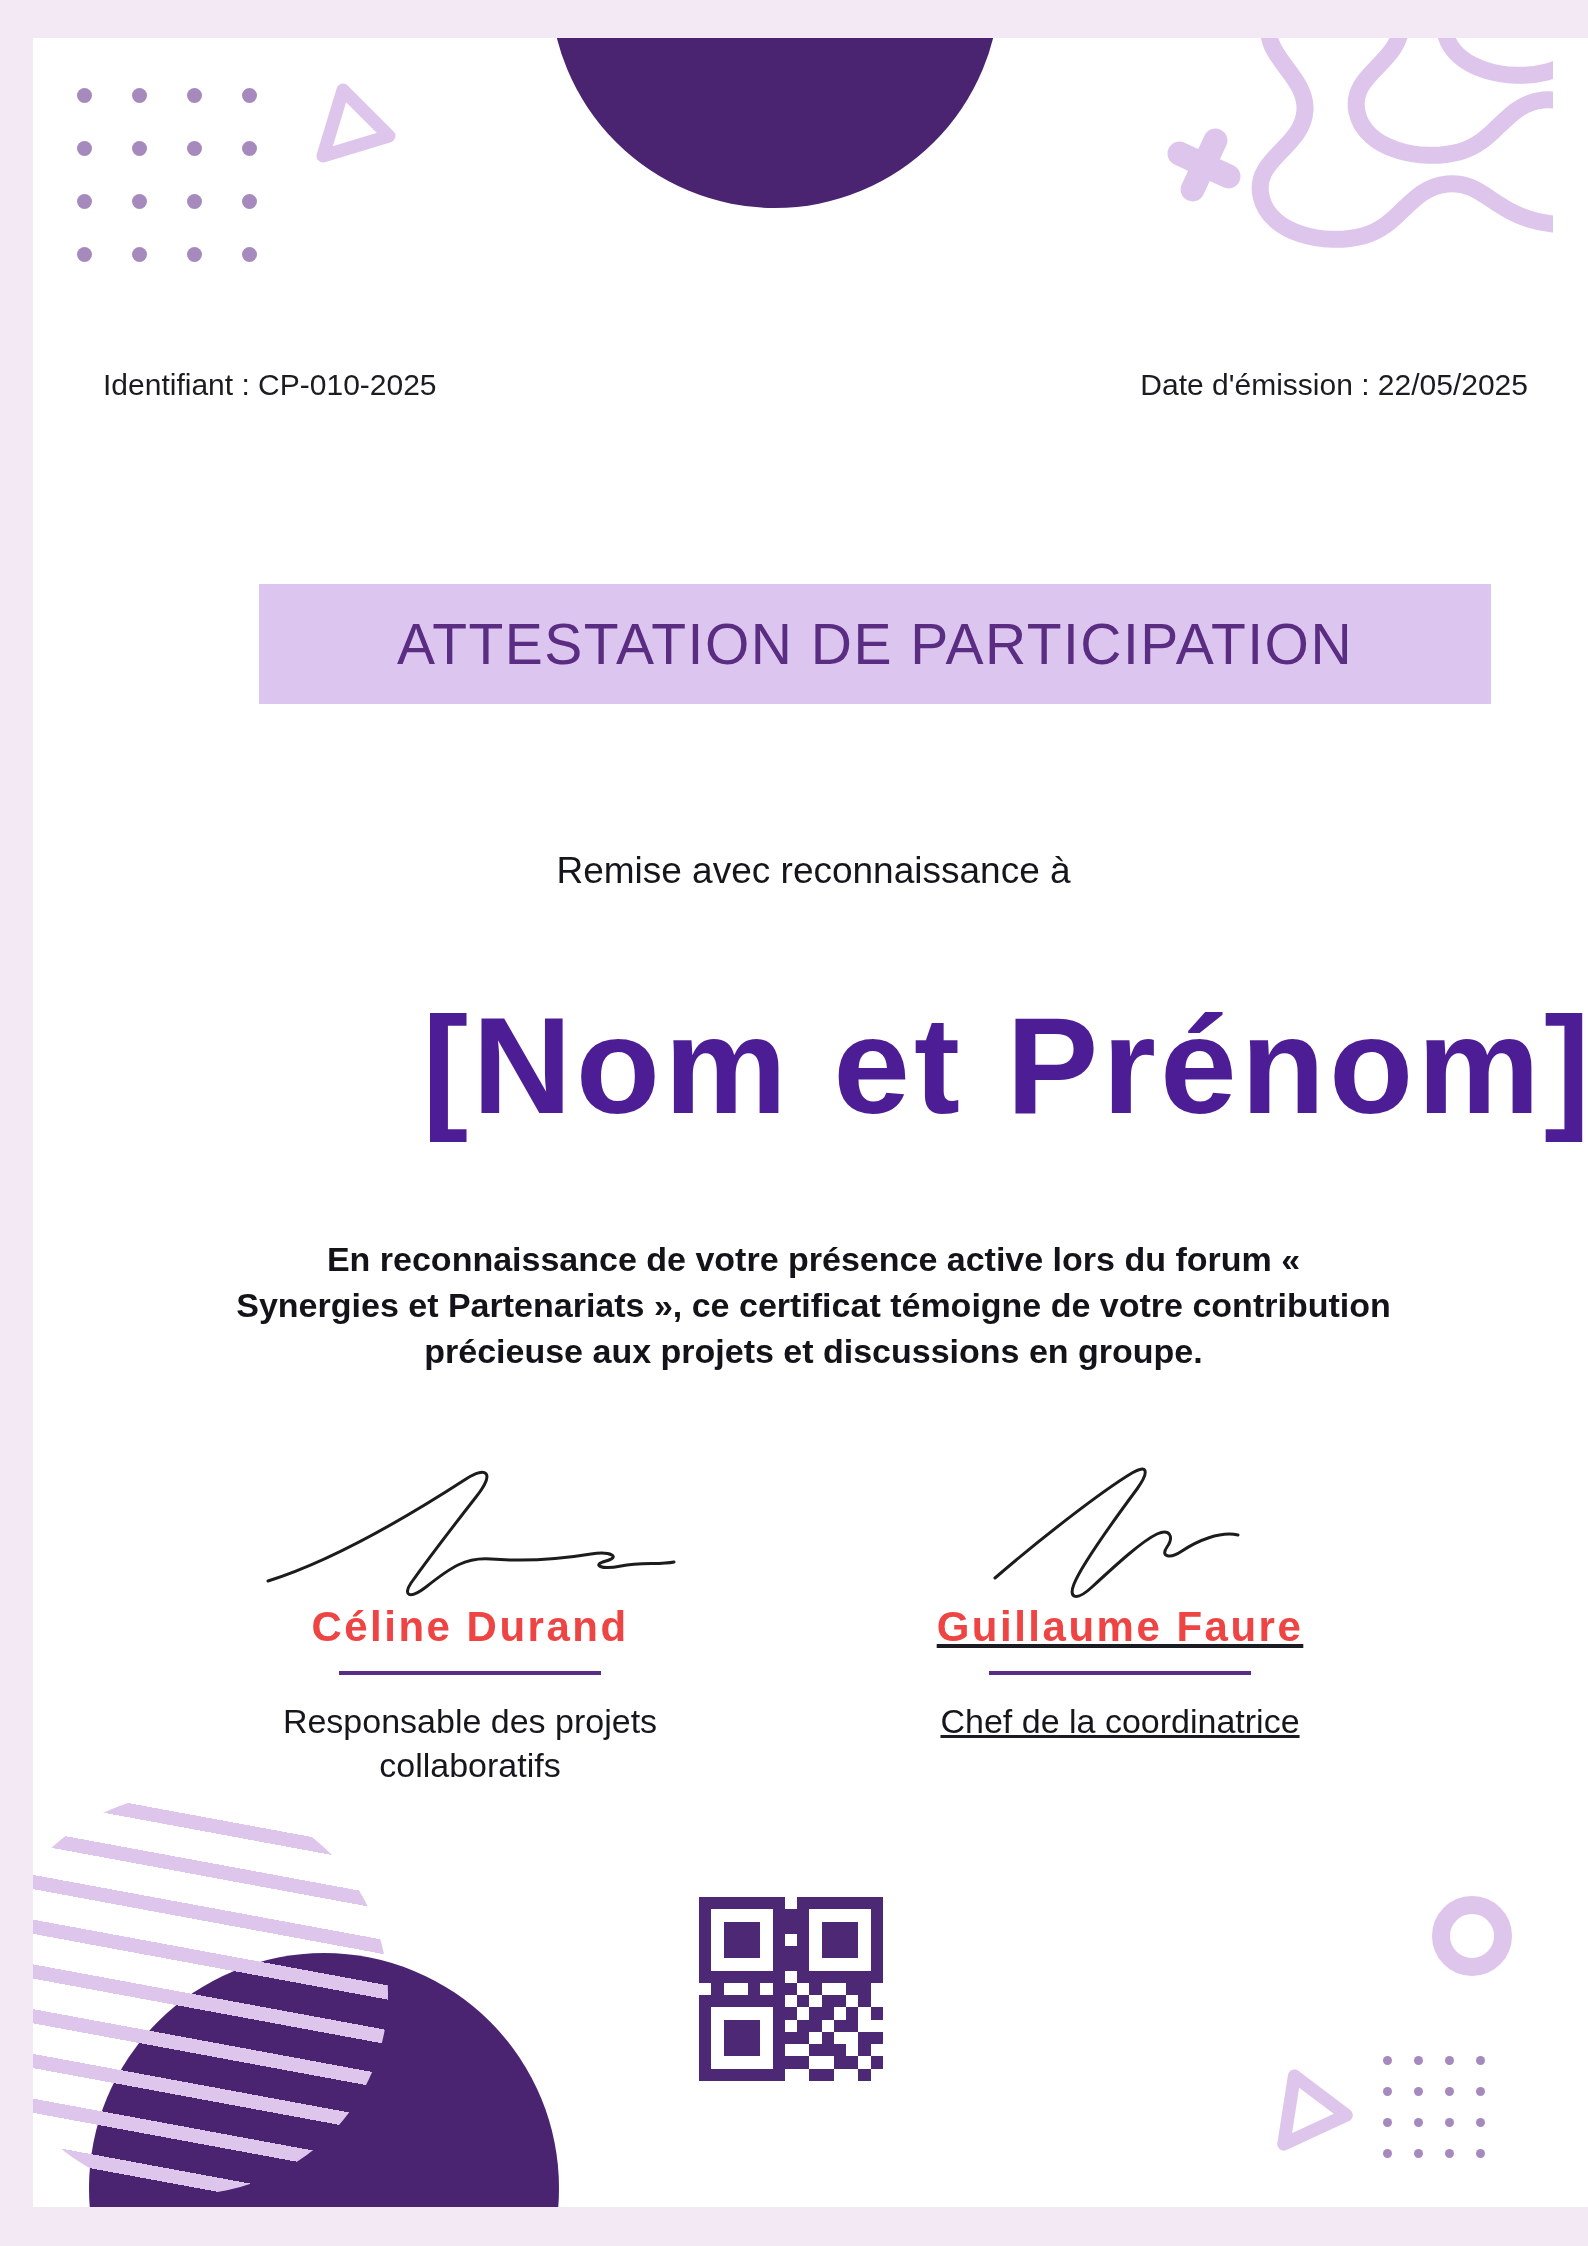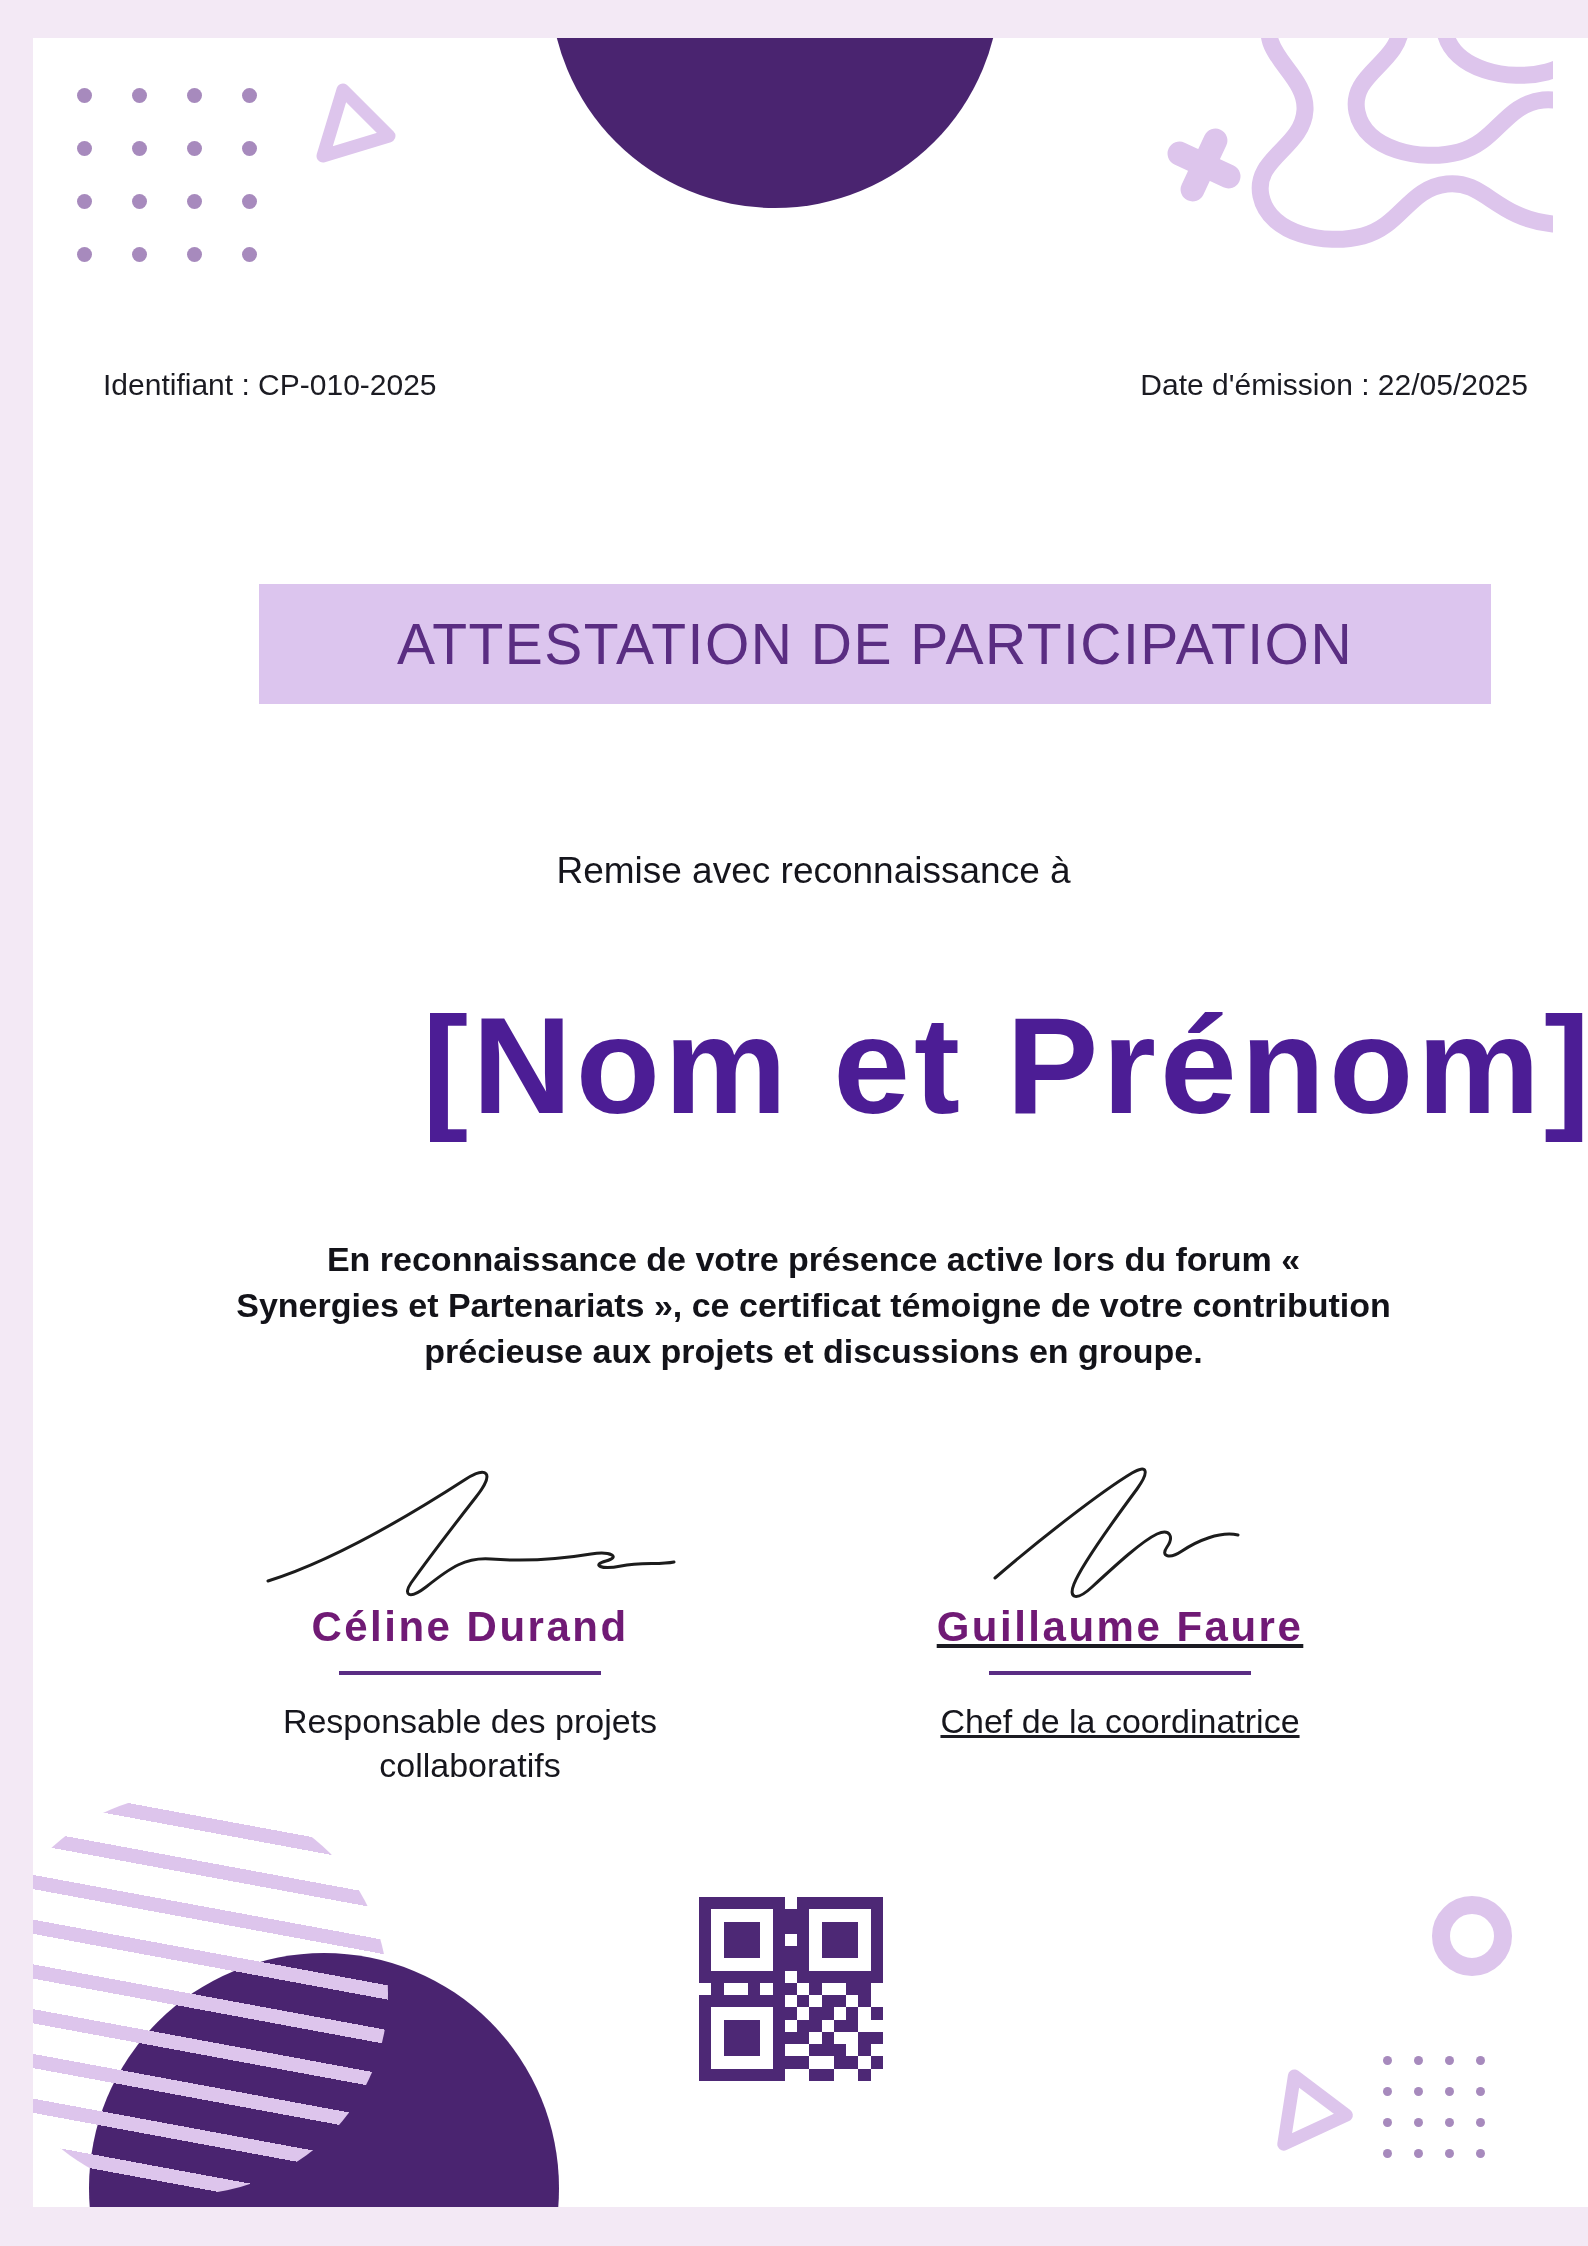--- a/index.html
+++ b/index.html
@@ -70,21 +70,21 @@
     position:absolute;left:0;right:0;top:1198px;text-align:center;
     font-size:34px;line-height:46px;color:#131319;font-weight:bold;
   }
   .sig-col{position:absolute;top:1420px;width:500px;text-align:center;}
   #sig-left{left:187px;}
   #sig-right{left:837px;text-decoration:underline;}
   .sig-scribble{height:145px;display:flex;align-items:flex-end;justify-content:center;}
   .sig-scribble svg{overflow:visible;}
   .sig-scribble path{fill:none;stroke:#1c1c1c;stroke-width:3;stroke-linecap:round;}
   .sig-name{
-    font-size:42px;font-weight:bold;letter-spacing:2.5px;color:#701a75;white-space:nowrap;
+    font-size:42px;font-weight:bold;letter-spacing:2.5px;color:#ef4444;white-space:nowrap;
   }
   .sig-line{width:262px;height:4px;background:#5a2d84;margin:20px auto 0;}
   .sig-role{
     margin:24px auto 0;font-size:34px;line-height:44px;color:#16161d;max-width:470px;
   }
   #qr{
     position:absolute;left:666px;top:1859px;width:184px;height:184px;
     display:grid;grid-template-columns:repeat(15,1fr);grid-template-rows:repeat(15,1fr);
   }
   #qr .m1{background:#4d2875;}

